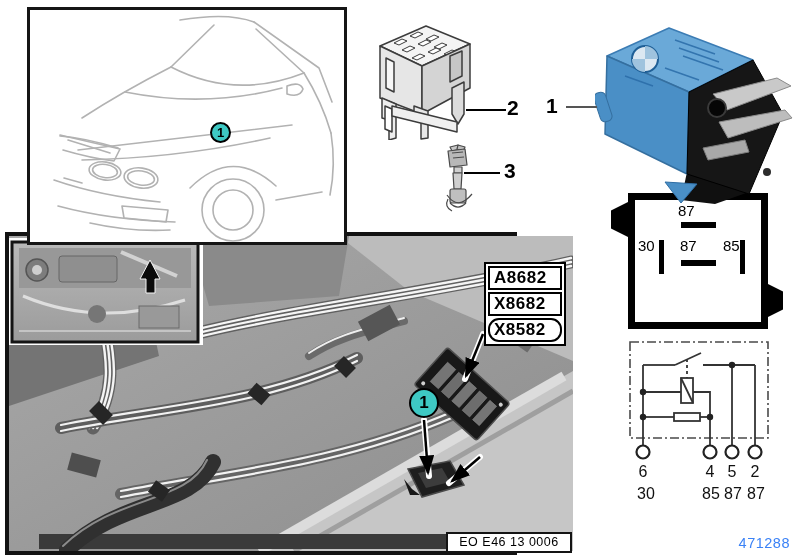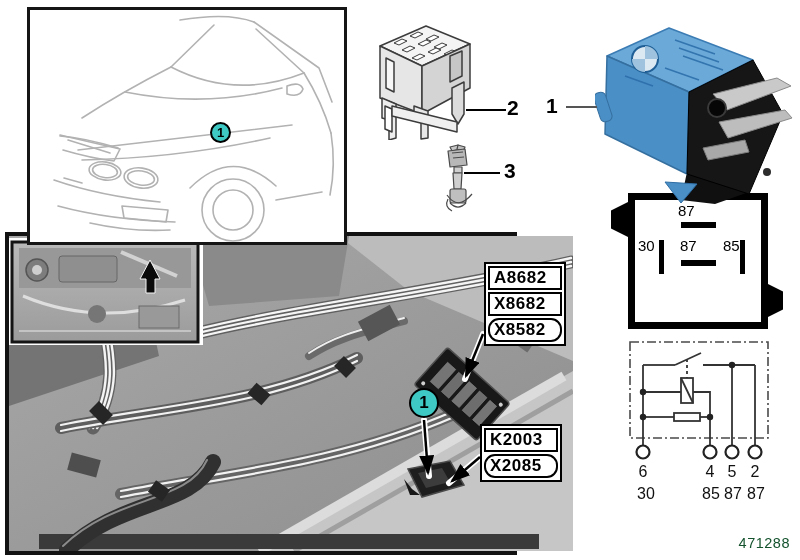--- a/index.html
+++ b/index.html
@@ -33,21 +33,21 @@
   
   .label-stack{position:absolute;background:#fff;border:2px solid #000;padding:2px;}
   .label-row{border:2px solid #000;background:#fff;font-weight:bold;font-size:17px;
              line-height:19px;padding:0 4px 1px 4px;margin-bottom:2px;width:62px;
              letter-spacing:.5px;white-space:nowrap;}
   .label-row:last-child{margin-bottom:0;border-radius:11px;}
   .stamp{position:absolute;background:#fff;border:2px solid #141414;width:126px;height:21px;
          box-sizing:border-box;font-size:12.5px;line-height:16px;text-align:center;
          letter-spacing:.5px;}
   .doc-number{position:absolute;left:680px;top:535px;width:110px;text-align:right;
-              color:#14532d;font-size:14.5px;letter-spacing:.5px;}
+              color:#3b82f6;font-size:14.5px;letter-spacing:.5px;}
   svg{display:block;}
 </style>
 </head>
 <body>
 
 <div class="photo-box">
   <svg class="abs" style="left:0;top:0" width="564" height="315" viewBox="0 0 564 315">
     <defs>
       <marker id="ah" markerWidth="10" markerHeight="8" refX="7" refY="3" orient="auto">
         <path d="M0,0 L8,3 L0,6 Z" fill="#000"></path>
@@ -144,25 +144,22 @@
       <line x1="471" y1="221" x2="440" y2="247" stroke="#fff" stroke-width="6" stroke-linecap="round"></line>
       <line x1="471" y1="221" x2="443" y2="245" stroke="#000" stroke-width="2.5" marker-end="url(#ah)"></line>
     </g>
   </svg>
 
   <div class="label-stack" style="left:475px;top:26px;">
     <div class="label-row">A8682</div>
     <div class="label-row">X8682</div>
     <div class="label-row">X8582</div>
   </div>
-  <div class="label-stack" style="left:471px;top:188px;">
-    <div class="label-row">K2003</div>
-    <div class="label-row">X2085</div>
-  </div>
   <div class="callout big" style="left:400px;top:152px;">1</div>
+  <div class="stamp" style="left:437px;top:296px;">EO E46 13 0006</div>
 </div>
 
 <div class="car-box">
   <svg width="314" height="232" viewBox="0 0 314 232">
     <g fill="none" stroke="#b2b2b2" stroke-width="1.6" stroke-linecap="round" stroke-linejoin="round">
       <path d="M150,10 Q198,2 224,12"></path>
       <path d="M224,12 L289,58 L302,92"></path>
       <path d="M141,57 L184,15"></path>
       <path d="M226,19 L274,63"></path>
       <path d="M141,57 Q205,90 274,63"></path>

